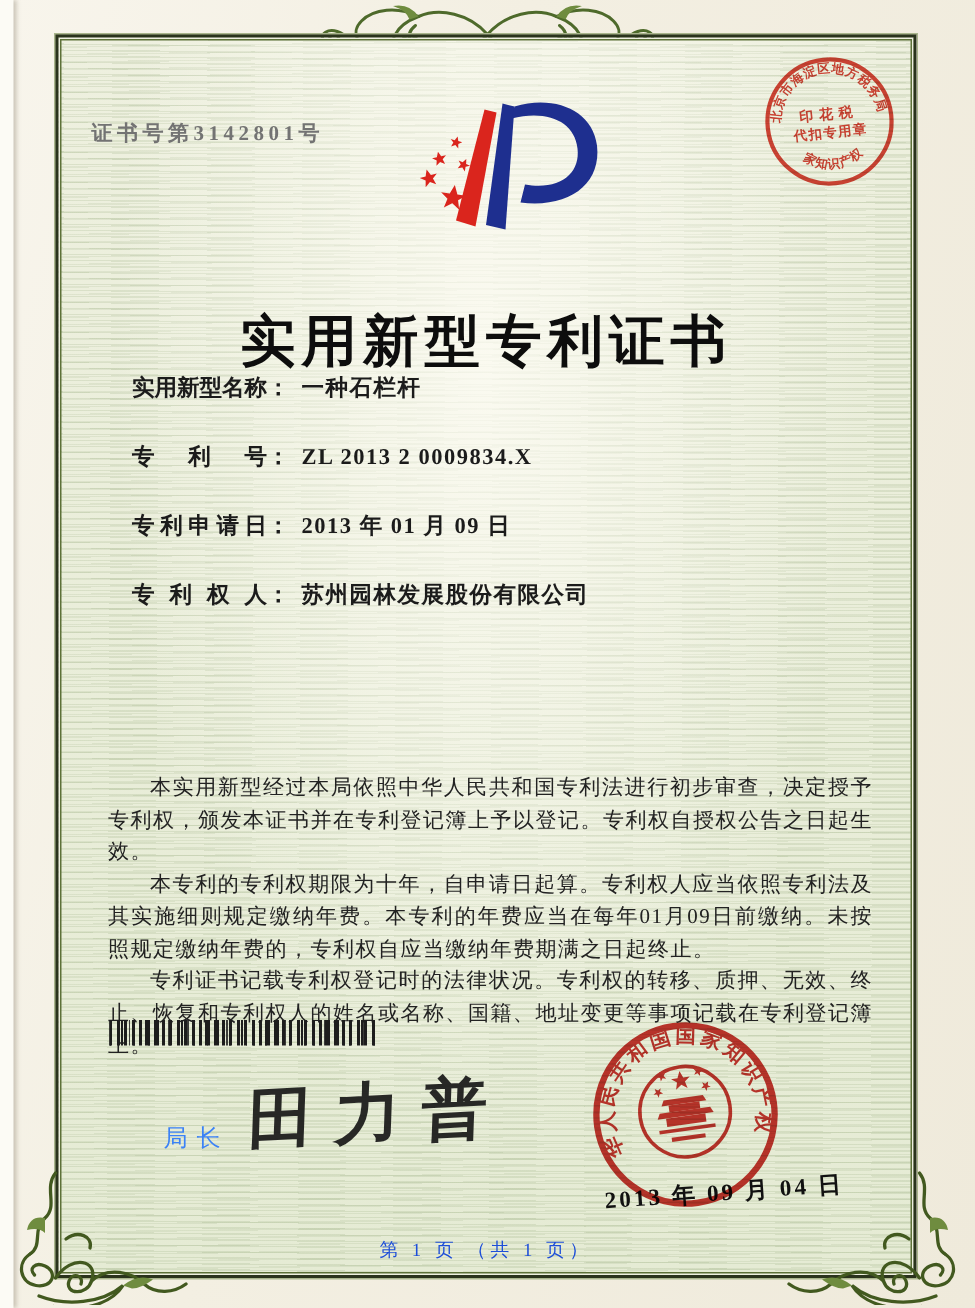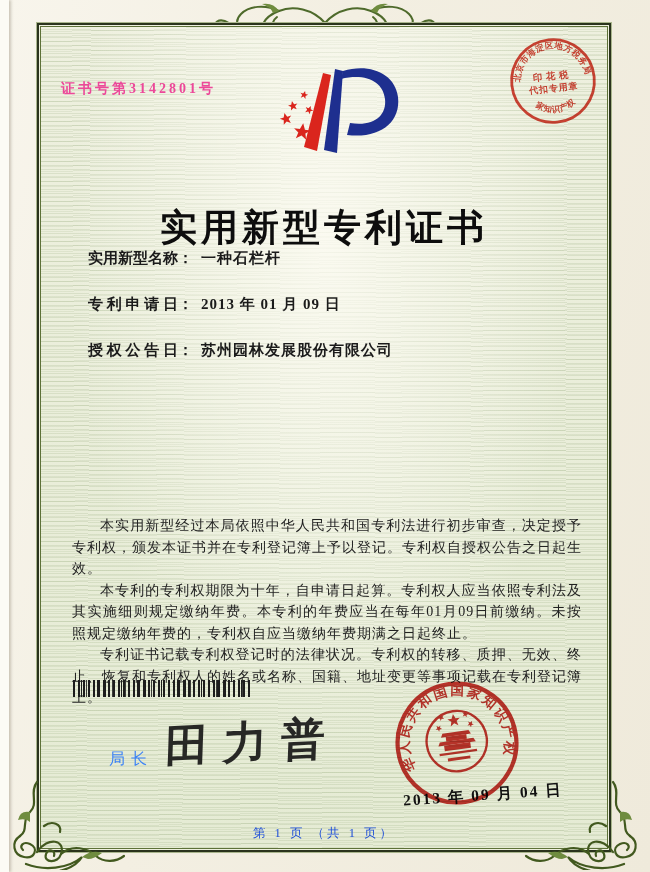--- a/index.html
+++ b/index.html
@@ -14,21 +14,21 @@
     position:absolute;left:37px;top:23px;width:574px;height:829px;box-sizing:border-box;
     border:2px solid #2a331c;
     box-shadow:inset 0 0 0 1px #eef0df, inset 0 0 0 2px #5d7138, 0 0 0 1px #a9b58c;
     background:
       radial-gradient(ellipse at 50% 26%, rgba(255,253,246,.78), rgba(255,253,246,0) 62%),
       repeating-linear-gradient(0.6deg, rgba(124,150,96,.17) 0 1px, rgba(124,150,96,0) 1px 4px),
       repeating-linear-gradient(-0.7deg, rgba(124,150,96,.13) 0 1px, rgba(124,150,96,0) 1px 5px),
       linear-gradient(180deg,#eef0df,#e5ebd4);
   }
   .orn{position:absolute;pointer-events:none;}
-  .cert-no{position:absolute;left:22px;top:55px;font-size:14px;letter-spacing:3px;font-weight:600;color:#ec4899;}
+  .cert-no{position:absolute;left:22px;top:55px;font-size:14px;letter-spacing:3px;font-weight:600;color:#737373;}
   .logo{position:absolute;left:238px;top:36px;}
   .title{position:absolute;left:0;top:142px;width:100%;text-align:center;font-size:37px;font-weight:700;letter-spacing:4px;color:#0d0d0d;margin-top:36px;}
   .fields{position:absolute;left:33px;top:224px;}
   .row{margin:0 0 27px 16px;font-size:15px;font-weight:600;color:#1b1b1b;white-space:nowrap;}
   .row .lbl{display:inline-block;width:90px;text-align:justify;text-align-last:justify;vertical-align:bottom;}
   .row .colon{margin:0 2px 0 0;}
   .row .val{margin-left:6px;letter-spacing:1px;}
   .paras{position:absolute;left:33px;top:490px;width:510px;font-size:14px;line-height:21.5px;letter-spacing:1px;text-align:justify;color:#222;}
   .paras p{margin:0;text-indent:2em;}
   .barcode{position:absolute;left:34px;top:655px;width:178px;height:17px;
@@ -134,24 +134,27 @@
     </g>
   </svg>
 
   <div class="title">实用新型专利证书</div>
 
   <div class="fields">
     <div class="row">
       <span class="lbl">实用新型名称</span><span class="colon">：</span><span class="val">一种石栏杆</span>
     </div>
     <div class="row">
+      <span class="lbl">专利号</span><span class="colon">：</span><span class="val">ZL 2013 2 0009834.X</span>
+    </div>
+    <div class="row">
       <span class="lbl">专利申请日</span><span class="colon">：</span><span class="val">2013 年 01 月 09 日</span>
     </div>
     <div class="row">
-      <span class="lbl">授权公告日</span><span class="colon">：</span><span class="val">苏州园林发展股份有限公司</span>
+      <span class="lbl">专利权人</span><span class="colon">：</span><span class="val">苏州园林发展股份有限公司</span>
     </div>
   </div>
 
   <div class="paras">
     <p>本实用新型经过本局依照中华人民共和国专利法进行初步审查，决定授予专利权，颁发本证书并在专利登记簿上予以登记。专利权自授权公告之日起生效。</p>
     <p>本专利的专利权期限为十年，自申请日起算。专利权人应当依照专利法及其实施细则规定缴纳年费。本专利的年费应当在每年01月09日前缴纳。未按照规定缴纳年费的，专利权自应当缴纳年费期满之日起终止。</p>
     <p>专利证书记载专利权登记时的法律状况。专利权的转移、质押、无效、终止、恢复和专利权人的姓名或名称、国籍、地址变更等事项记载在专利登记簿上。</p>
   </div>
 
   <div class="barcode"></div>

